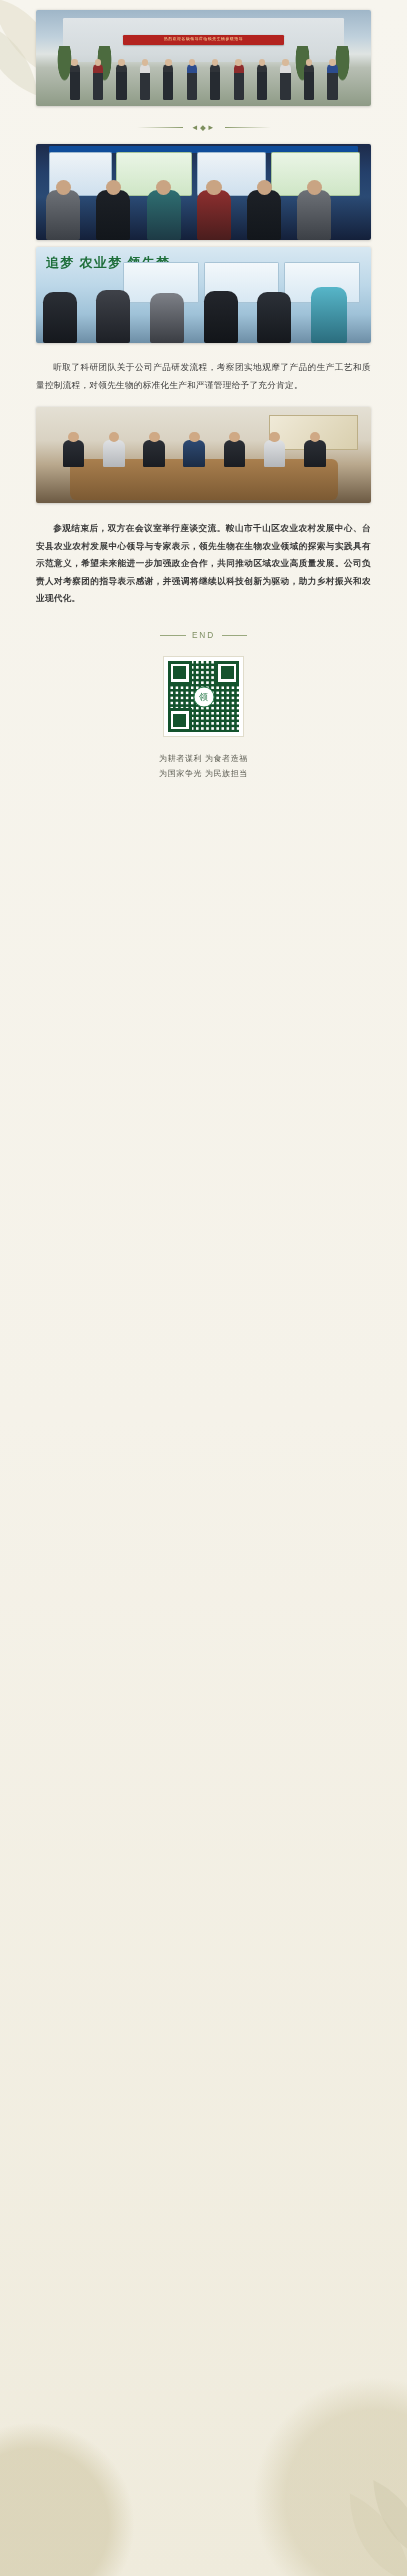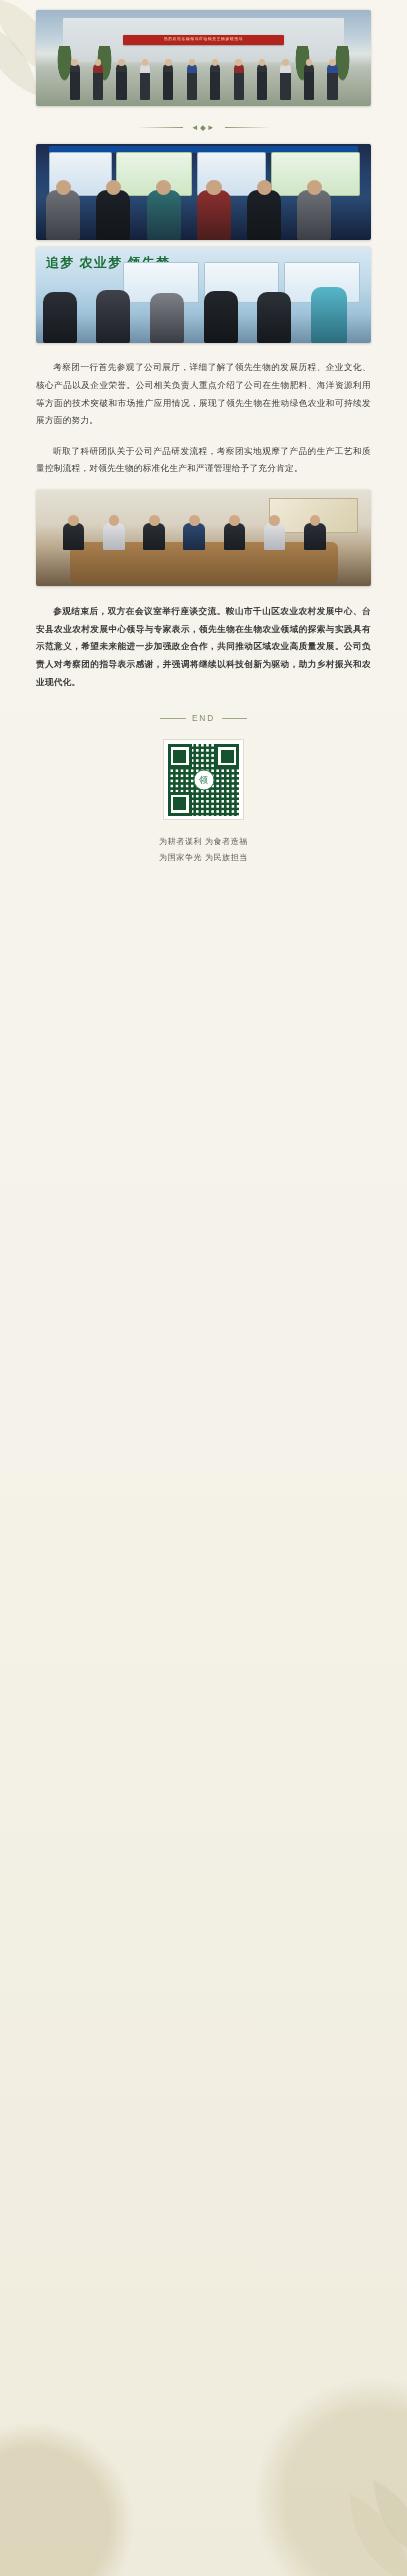--- a/index.html
+++ b/index.html
@@ -419,21 +419,20 @@
       <div class="figure" style="position:absolute;bottom:0;left:2%;width:34px;height:51px;border-radius:10.2px 10.2px 1.9px 1.9px;background:linear-gradient(180deg,#2b2f36 0%,#15181d 100%);"></div>
       <div class="figure" style="position:absolute;bottom:0;left:18%;width:34px;height:53px;border-radius:10.2px 10.2px 1.9px 1.9px;background:linear-gradient(180deg,#3f4249 0%,#1d2026 100%);"></div>
       <div class="figure" style="position:absolute;bottom:0;left:34%;width:34px;height:50px;border-radius:10.2px 10.2px 1.9px 1.9px;background:linear-gradient(180deg,#7d8087 0%,#3a3d43 100%);"></div>
       <div class="figure" style="position:absolute;bottom:0;left:50%;width:34px;height:52px;border-radius:10.2px 10.2px 1.9px 1.9px;background:linear-gradient(180deg,#23262c 0%,#121519 100%);"></div>
       <div class="figure" style="position:absolute;bottom:0;left:66%;width:34px;height:51px;border-radius:10.2px 10.2px 1.9px 1.9px;background:linear-gradient(180deg,#2c3138 0%,#15181d 100%);"></div>
       <div class="figure" style="position:absolute;bottom:0;left:82%;width:36px;height:56px;border-radius:10.2px 10.2px 1.9px 1.9px;background:linear-gradient(180deg,#57b6c9 0%,#2b6d7e 100%);"></div>
     </div>
   </div>
 
   <div class="content" style="margin-top:16.6px;">
-    <p class="para">考察团一行首先参观了公司展厅，详细了解了领先生物的发展历程、企业文化、核心产品以及企业荣誉。公司相关负责人重点介绍了公司在生物肥料、海洋资源利用等方面的技术突破和市场推广应用情况，展现了领先生物在推动绿色农业和可持续发展方面的努力。</p>
     <p class="para">听取了科研团队关于公司产品研发流程，考察团实地观摩了产品的生产工艺和质量控制流程，对领先生物的标准化生产和严谨管理给予了充分肯定。</p>
   </div>
 
   <div class="stack" style="margin-top:11.5px;">
     <div class="photo meeting">
       <div class="wallart"></div>
       <div class="table"></div>
       <div class="seated" style="left:8%;"></div>
       <div class="seated light" style="left:20%;"></div>
       <div class="seated" style="left:32%;"></div>

